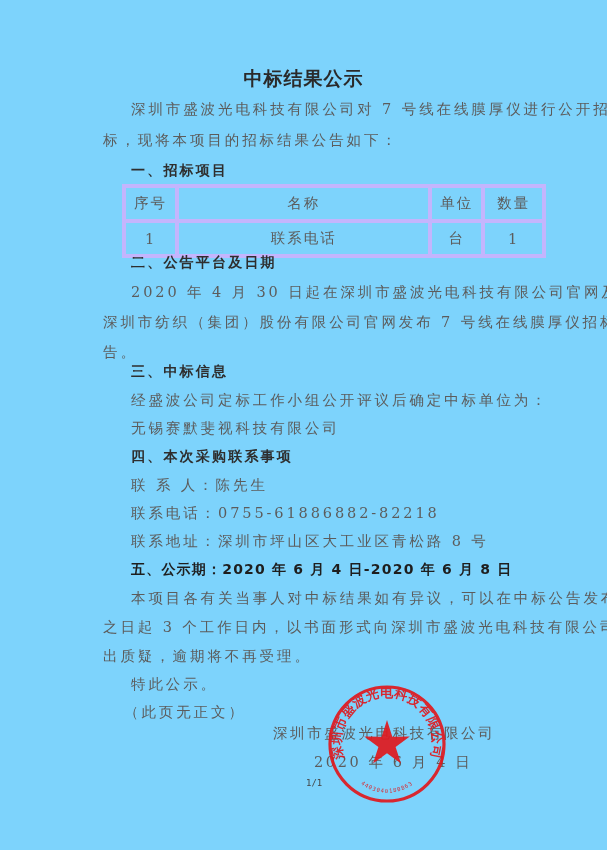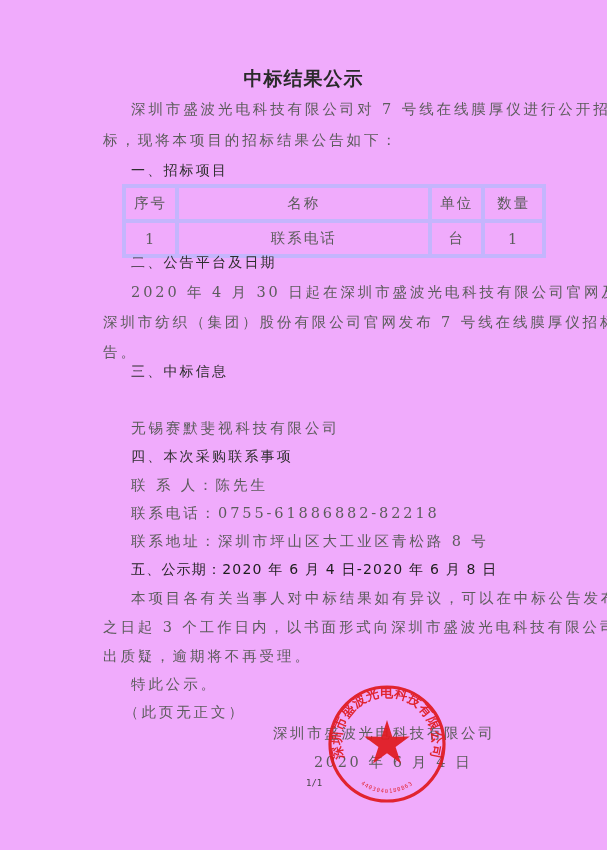--- a/index.html
+++ b/index.html
@@ -12,21 +12,21 @@
       height: 850px;
       position: relative;
       overflow: hidden;
       font-family: "DejaVu Serif", "Liberation Serif", serif;
       color: #5a5a5a;
     }
     .page {
       position: absolute;
       left: 0; top: 0;
       width: 607px; height: 850px;
-      background: #f0abfc;
+      background: #7dd3fc;
     }
     .title {
       position: absolute;
       left: 0; width: 607px;
       top: 66px;
       text-align: center;
       font-family: "DejaVu Sans", "Liberation Sans", sans-serif;
       font-weight: bold;
       font-size: 19px;
       letter-spacing: 1px;
@@ -39,21 +39,21 @@
       font-size: 14.5px;
       letter-spacing: 2.9px;
       line-height: 18px;
       white-space: nowrap;
       color: #5c5c5c;
     }
     .indent { left: 131px; }
     .heading {
       font-family: "DejaVu Sans", "Liberation Sans", sans-serif;
       color: #2e2e2e;
-      font-weight: normal;
+      font-weight: bold;
       letter-spacing: 2.2px;
       font-size: 14px;
     }
     .heading-strong {
       color: #1e1e1e;
     }
     table.items {
       position: absolute;
       left: 122px;
       top: 184px;
@@ -126,20 +126,21 @@
     </tr>
   </tbody>
     </table>
 
   <div class="line indent heading" style="top:253px;">二、公告平台及日期</div>
   <div class="line indent" style="top:283px;">2020 年 4 月 30 日起在深圳市盛波光电科技有限公司官网及内网、</div>
   <div class="line" style="top:313px;">深圳市纺织（集团）股份有限公司官网发布 7 号线在线膜厚仪招标公</div>
   <div class="line" style="top:343px;">告。</div>
 
   <div class="line indent heading" style="top:362px;">三、中标信息</div>
+  <div class="line indent" style="top:391px;">经盛波公司定标工作小组公开评议后确定中标单位为：</div>
   <div class="line indent" style="top:419px;">无锡赛默斐视科技有限公司</div>
 
   <div class="line indent heading" style="top:447px;">四、本次采购联系事项</div>
   <div class="line indent" style="top:476px;">联 系 人：陈先生</div>
   <div class="line indent" style="top:504px;">联系电话：0755-61886882-82218</div>
   <div class="line indent" style="top:532px;">联系地址：深圳市坪山区大工业区青松路 8 号</div>
 
   <div class="line indent heading heading-strong" style="top:560px; letter-spacing:1.2px;">五、公示期：2020 年 6 月 4 日-2020 年 6 月 8 日</div>
   <div class="line indent" style="top:589px;">本项目各有关当事人对中标结果如有异议，可以在中标公告发布</div>
   <div class="line" style="top:618px;">之日起 3 个工作日内，以书面形式向深圳市盛波光电科技有限公司提</div>

